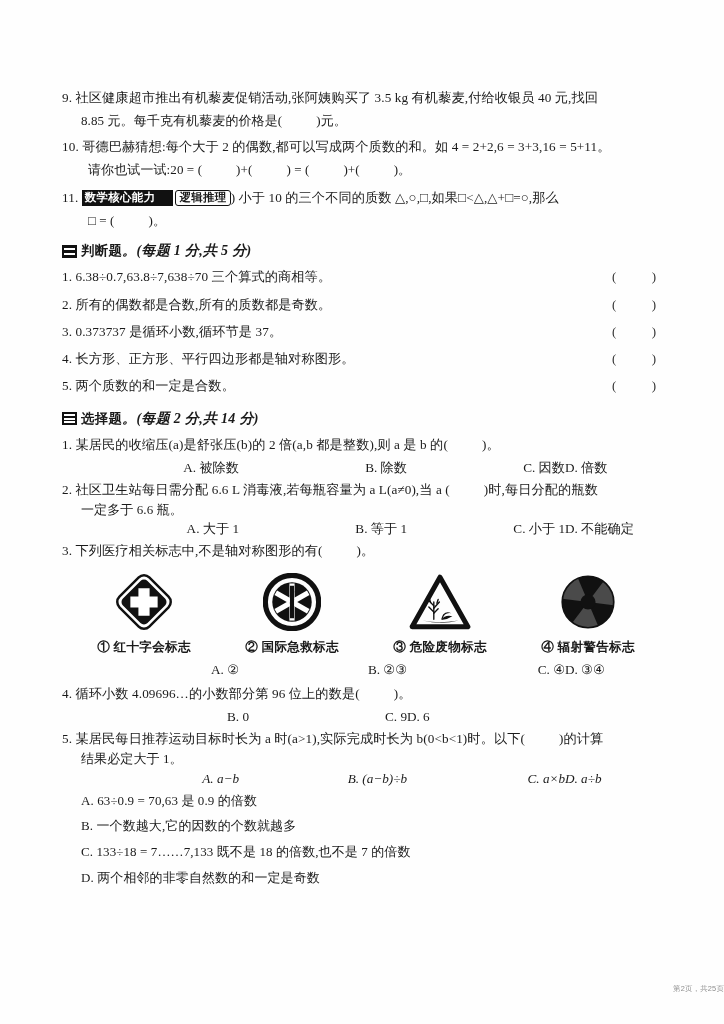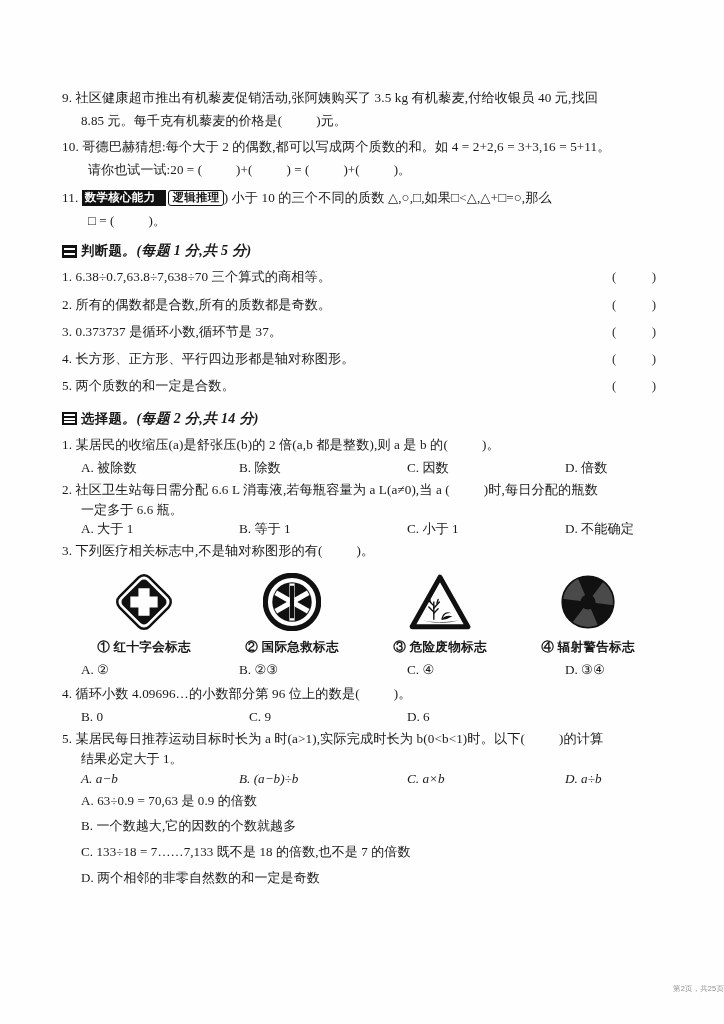--- a/index.html
+++ b/index.html
@@ -97,21 +97,21 @@
   .sect-title { font-weight: bold; }
   .sect-score { font-weight: bold; font-size: 14px; font-style: italic; }
 
   
   .cap-core {
     display: inline-block;
     background: #111;
     color: #fff;
     font-size: 11.4px;
     font-weight: bold;
-    padding: 1px 11px 2px 3px;
+    padding: 1px 18px 2px 3px;
     line-height: 1.15;
     vertical-align: 1px;
     letter-spacing: 0.4px;
   }
   .cap-sub {
     display: inline-block;
     border: 1.3px solid #111;
     border-radius: 3px;
     font-size: 11.4px;
     font-weight: bold;
@@ -125,20 +125,21 @@
   
   .opts {
     display: flex;
     padding-left: 19px;
     font-size: 13.2px;
     line-height: 1.5;
     margin-bottom: 2px;
   }
   .opts > div {
     flex: 0 0 auto;
+    text-align: right;
   }
   .opt-a { width: 158px; }
   .opt-b { width: 168px; }
   .opt-c { width: 158px; }
   .opt-d { width: auto; }
   .ital { font-style: italic; font-family: "Liberation Serif", serif; }
 
   
   .symbols {
     display: flex;

